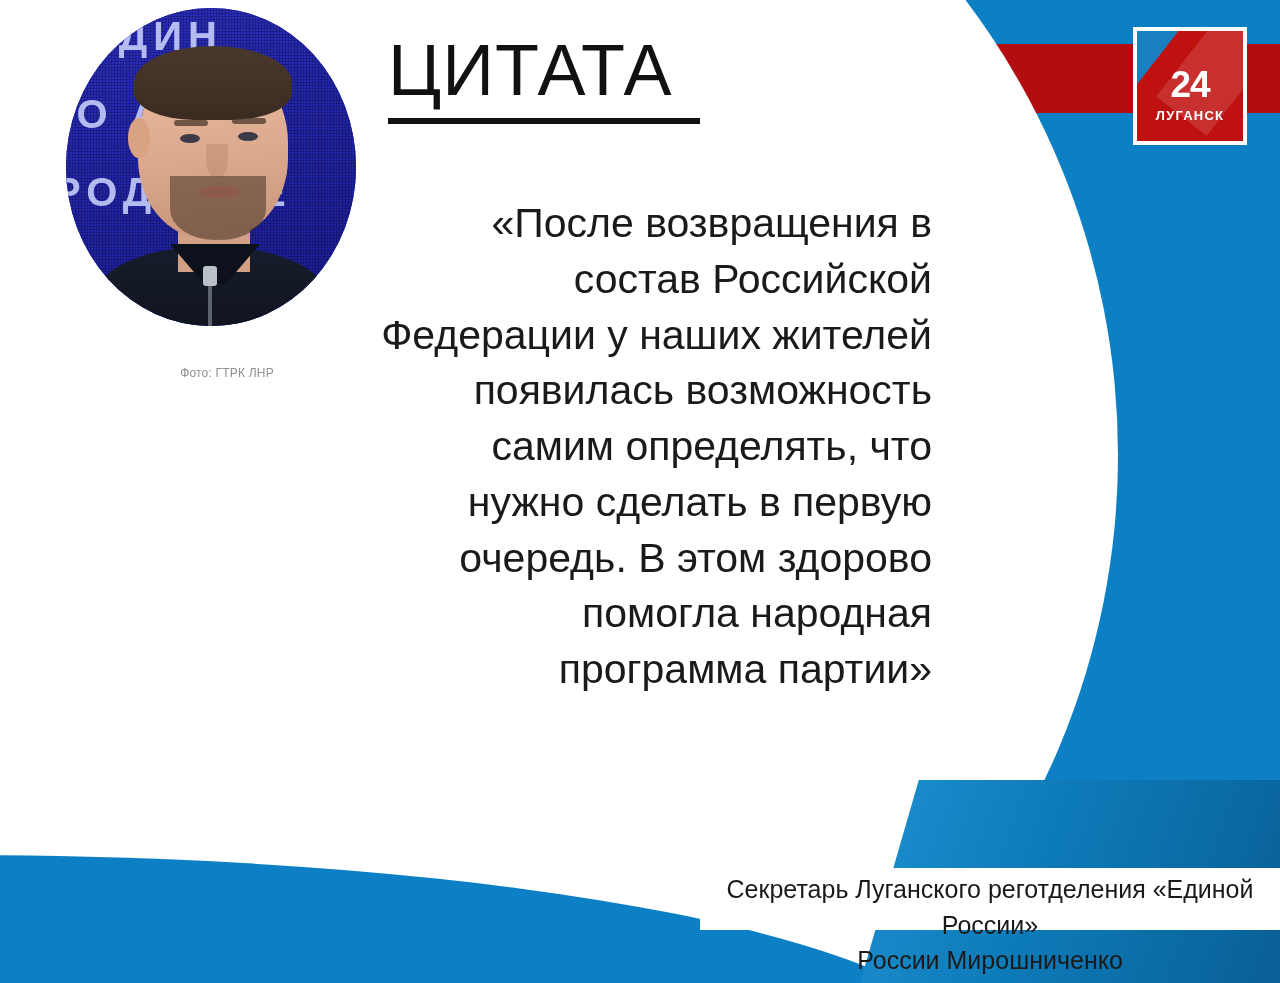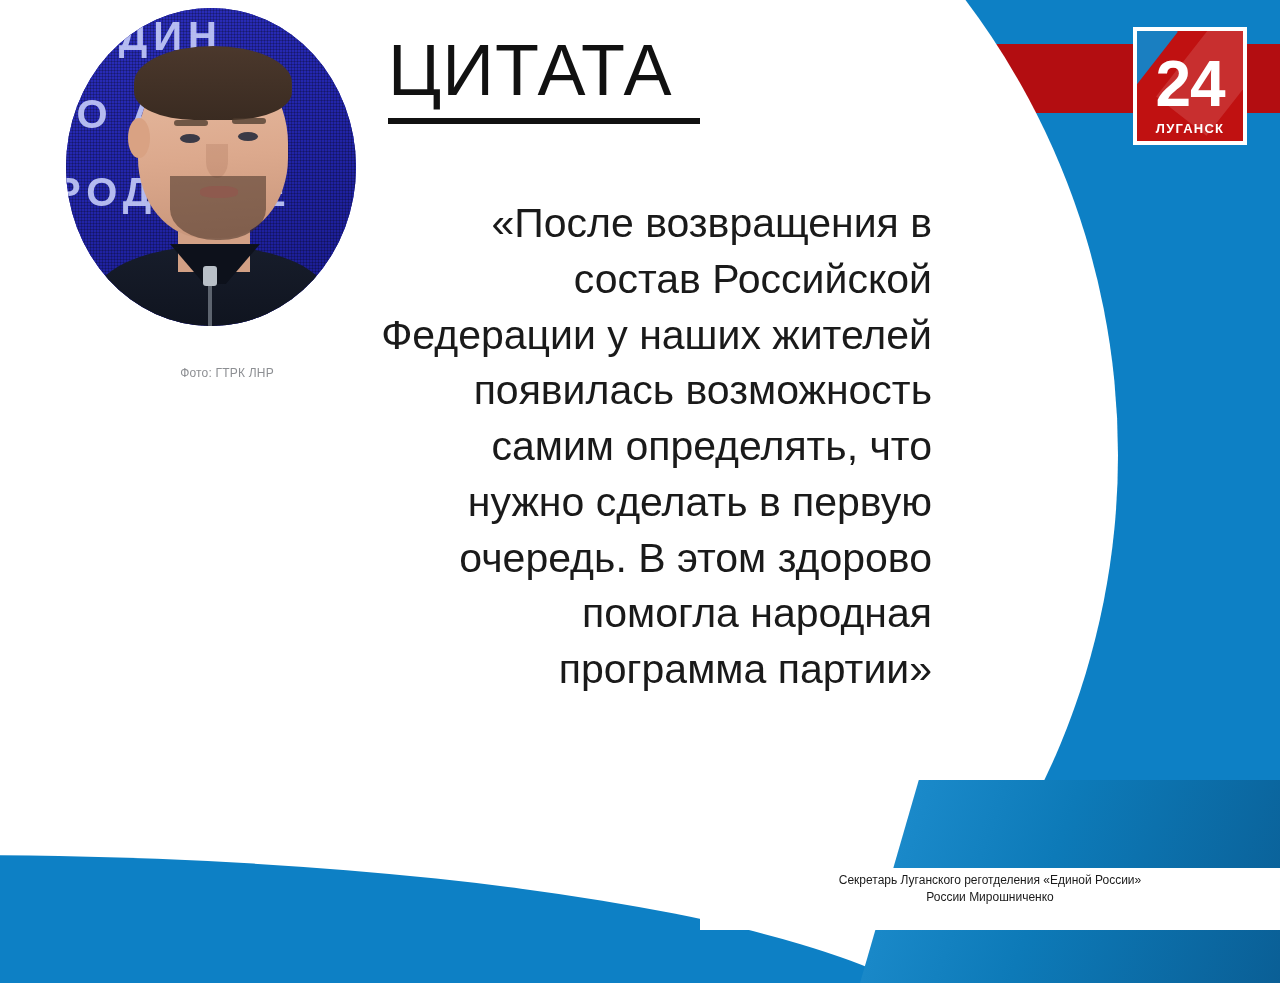--- a/index.html
+++ b/index.html
@@ -119,21 +119,21 @@
     position:absolute;
     right:-10%;top:-30%;
     width:60%;height:120%;
     background:rgba(255,255,255,.13);
     transform:rotate(38deg);
   }
   .logo-24{
     position:relative;
     z-index:3;
     color:#fff;
-    font-size:64px;
+    font-size:37px;
     font-weight:bold;
     line-height:1;
     letter-spacing:-1px;
     margin-top:16px;
   }
   .logo-city{
     position:relative;
     z-index:3;
     color:#fff;
     font-size:13px;
@@ -312,21 +312,21 @@
   }
 
   
   .caption{
     position:absolute;
     left:700px;top:872px;
     width:580px;
     text-align:center;
     z-index:10;
     color:#1a1a1a;
-    font-size:12px;
+    font-size:25px;
     line-height:1.42;
   }
 </style>
 </head>
 <body>
 
 <div id="card">
 
   <div class="bg-layer">
     <div class="top-blue"></div>

